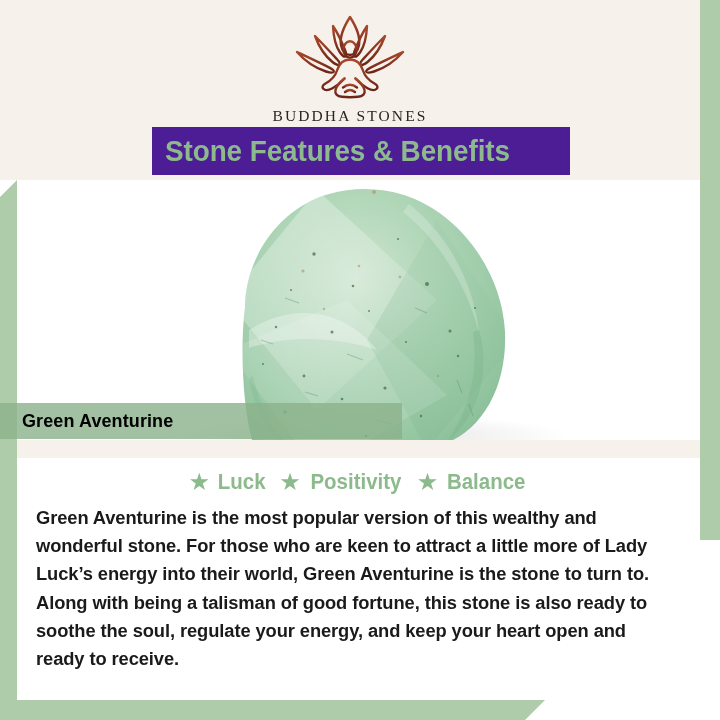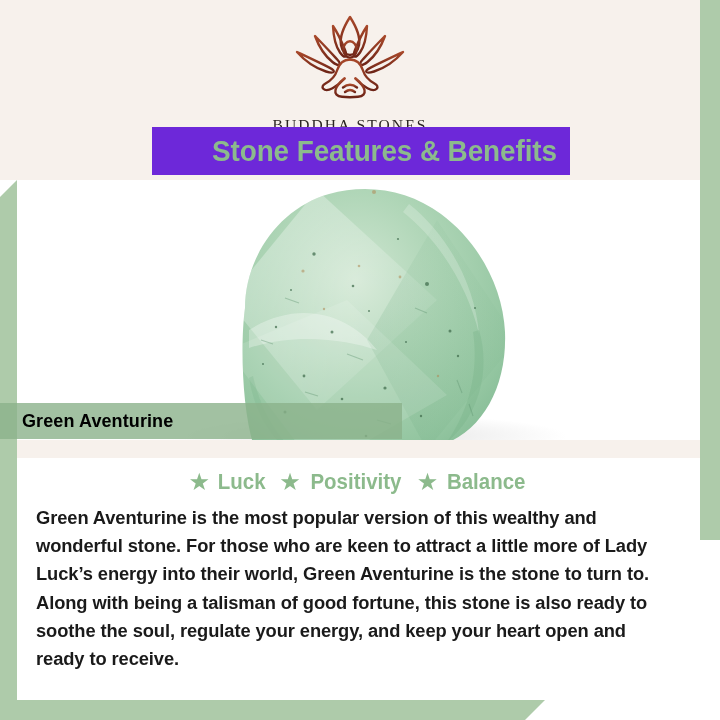--- a/index.html
+++ b/index.html
@@ -78,38 +78,38 @@
     left: 0;
     width: 700px;
     text-align: center;
   }
   .logo-mark {
     display: block;
     margin: 0 auto;
   }
   .logo-word {
     display: block;
-    margin-top: 10px;
+    margin-top: 1px;
     font-family: "Liberation Serif", serif;
     font-size: 15.5px;
     letter-spacing: 2.1px;
     color: #2b2522;
     font-weight: 400;
   }
 
   .title-banner {
     position: absolute;
     top: 127px;
     left: 152px;
     width: 418px;
     height: 48px;
-    background: #6d28d9;
+    background: #4c1d95;
     display: flex;
     align-items: center;
-    justify-content: flex-end;
+    justify-content: flex-start;
     z-index: 3;
   }
   .title-banner-text {
     font-family: "Liberation Sans Narrow", "Liberation Sans", sans-serif;
     font-size: 30px;
     font-weight: bold;
     color: #8cba8c;
     letter-spacing: -0.1px;
     transform: scaleX(0.93);
     white-space: nowrap;

